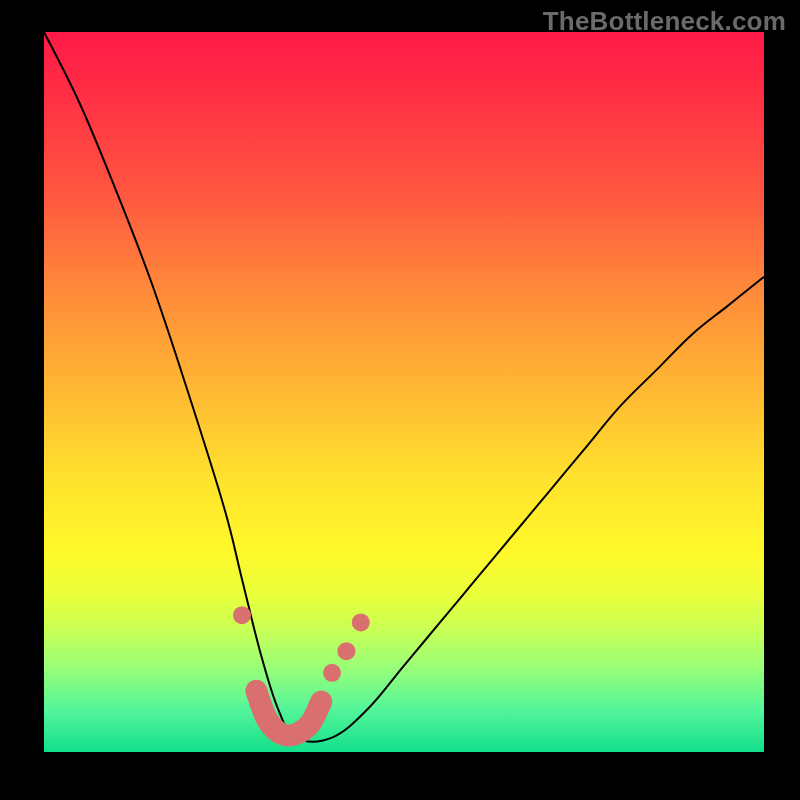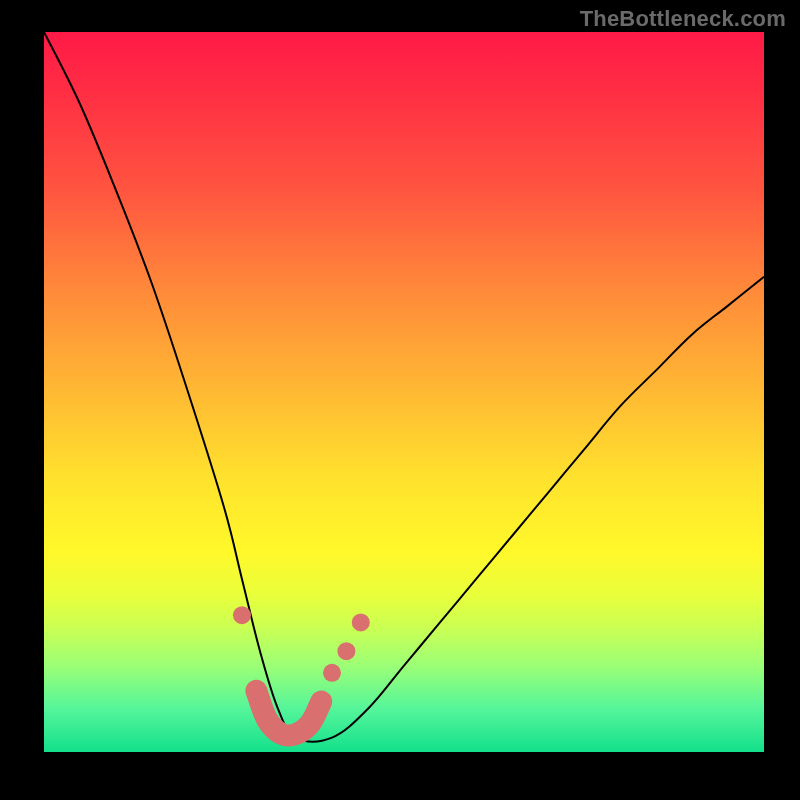--- a/index.html
+++ b/index.html
@@ -35,21 +35,21 @@
       #c8ff55 83%,
       #9cff76 88%,
       #55f59a 94%,
       #13e08b 100%
     );
   }
   .watermark {
     position: absolute;
     top: 6px;
     right: 14px;
-    font-size: 22px;
+    font-size: 26px;
     font-weight: 600;
     color: #6a6a6a;
     letter-spacing: 0.2px;
   }
   svg.curve {
     position: absolute;
     left: 0; top: 0;
     width: 720px; height: 720px;
     overflow: visible;
   }

